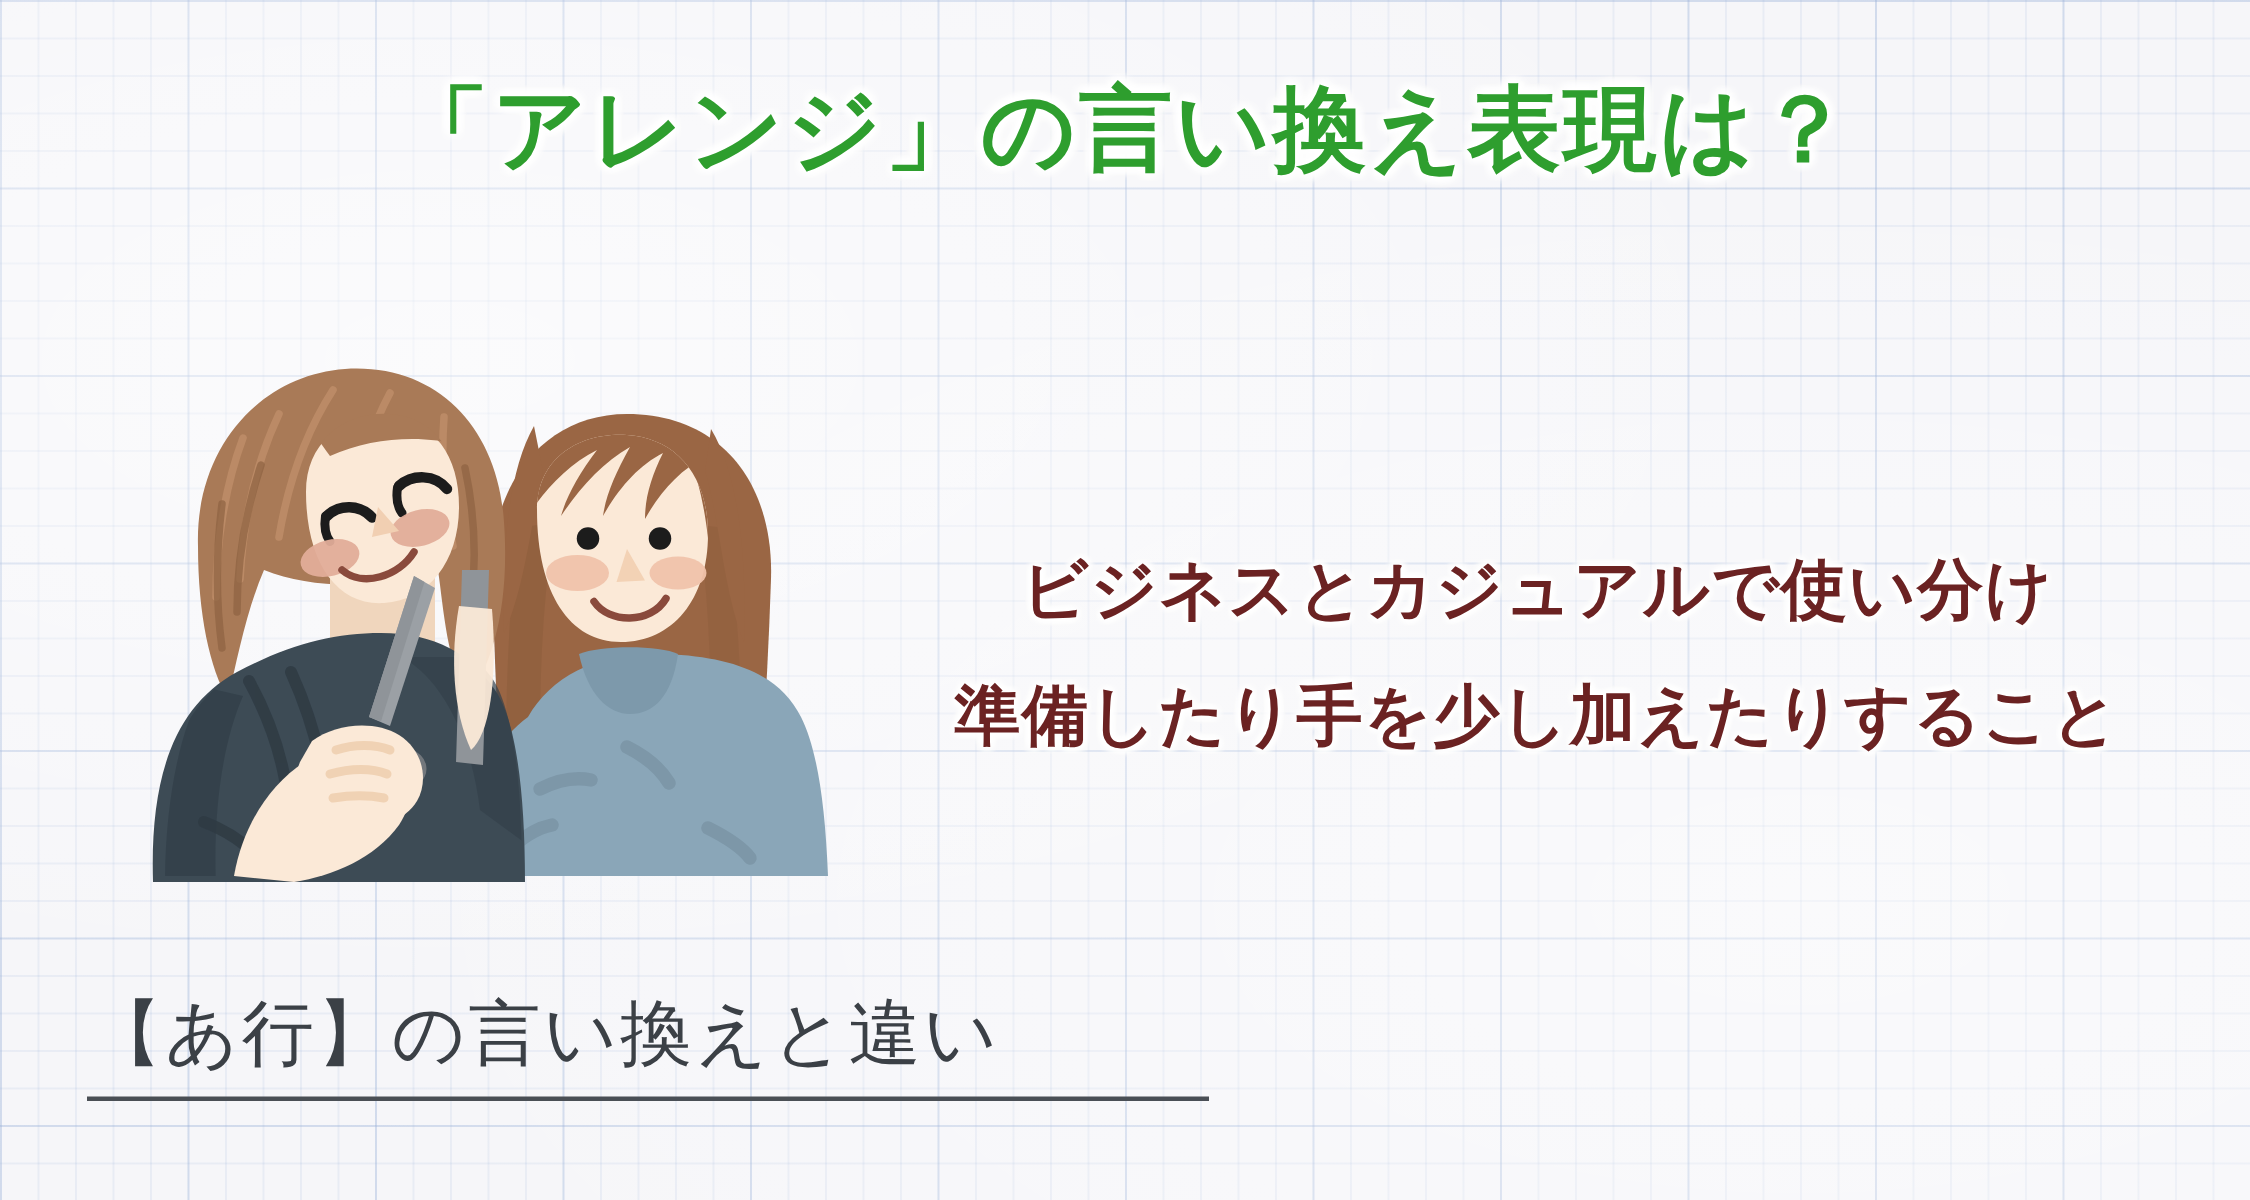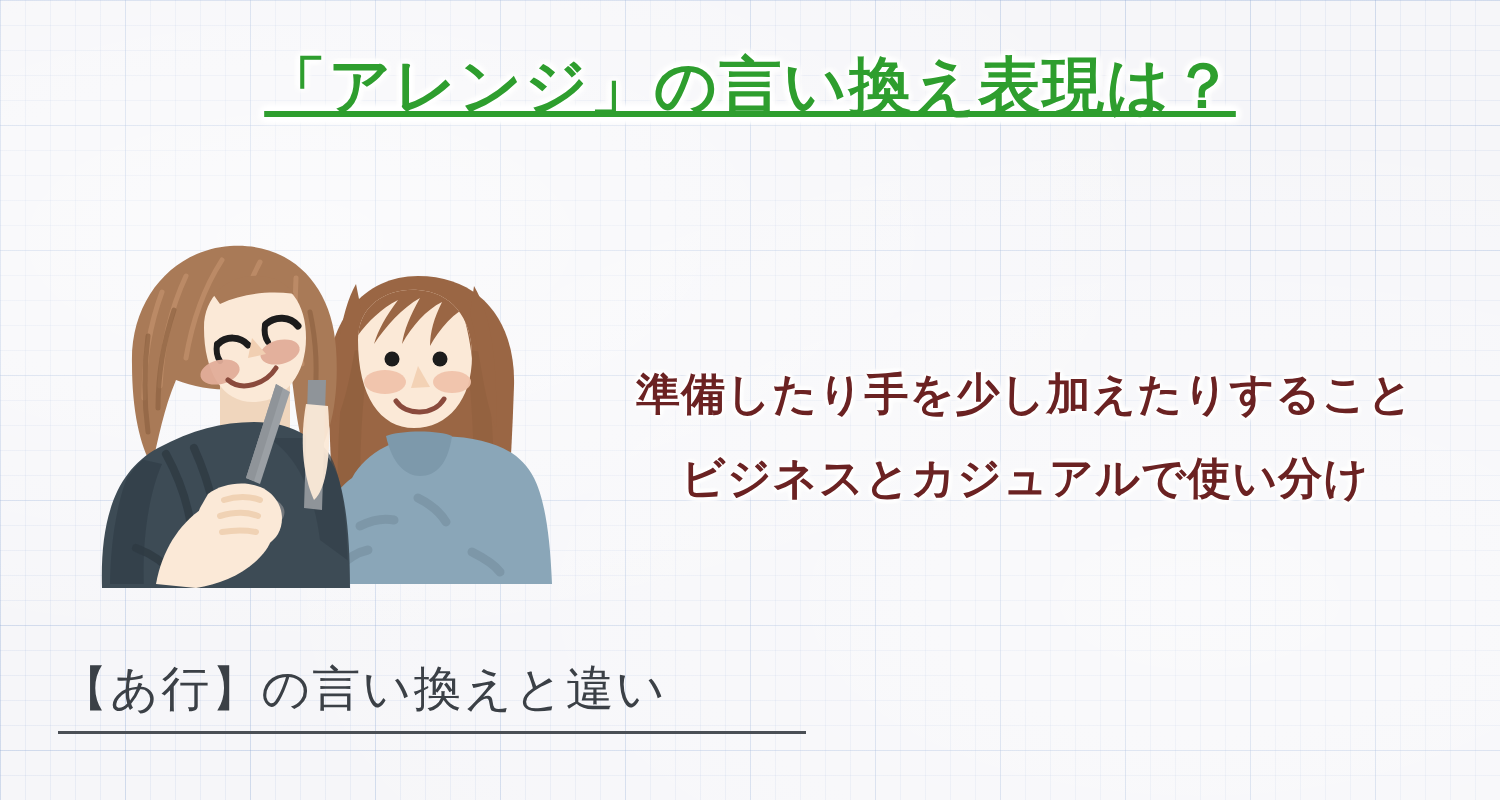--- a/index.html
+++ b/index.html
@@ -53,21 +53,20 @@
     font-weight: bold;
     letter-spacing: 2px;
     color: #2e9e2e;
     white-space: nowrap;
     text-shadow:
       0 0 10px #ffffff, 0 0 10px #ffffff, 0 0 10px #ffffff,
       3px 0 6px #ffffff, -3px 0 6px #ffffff,
       0 3px 6px #ffffff, 0 -3px 6px #ffffff,
       3px 3px 6px #ffffff, -3px -3px 6px #ffffff,
       3px -3px 6px #ffffff, -3px 3px 6px #ffffff;
-    text-decoration: underline;
   }
 
   
   #body-copy {
     position: absolute;
     left: 590px;
     top: 352px;
     width: 870px;
     text-align: center;
     font-family: "DejaVu Sans", "Liberation Sans", sans-serif;
@@ -282,20 +281,20 @@
           <path d="M124,268 C136,264 150,264 160,268"></path>
           <path d="M120,284 C134,280 148,280 158,284"></path>
           <path d="M122,300 C134,298 146,298 156,300"></path>
         </g>
       </g>
 
     </svg>
   </div>
 
   <div id="body-copy">
+    <div class="line">ビジネスとカジュアルで使い分け</div>
     <div class="line">準備したり手を少し加えたりすること</div>
-    <div class="line">ビジネスとカジュアルで使い分け</div>
   </div>
 
   <div id="footer-caption">【あ行】の言い換えと違い</div>
   <div id="footer-rule"></div>
 
 </div>
 
 </body></html>

